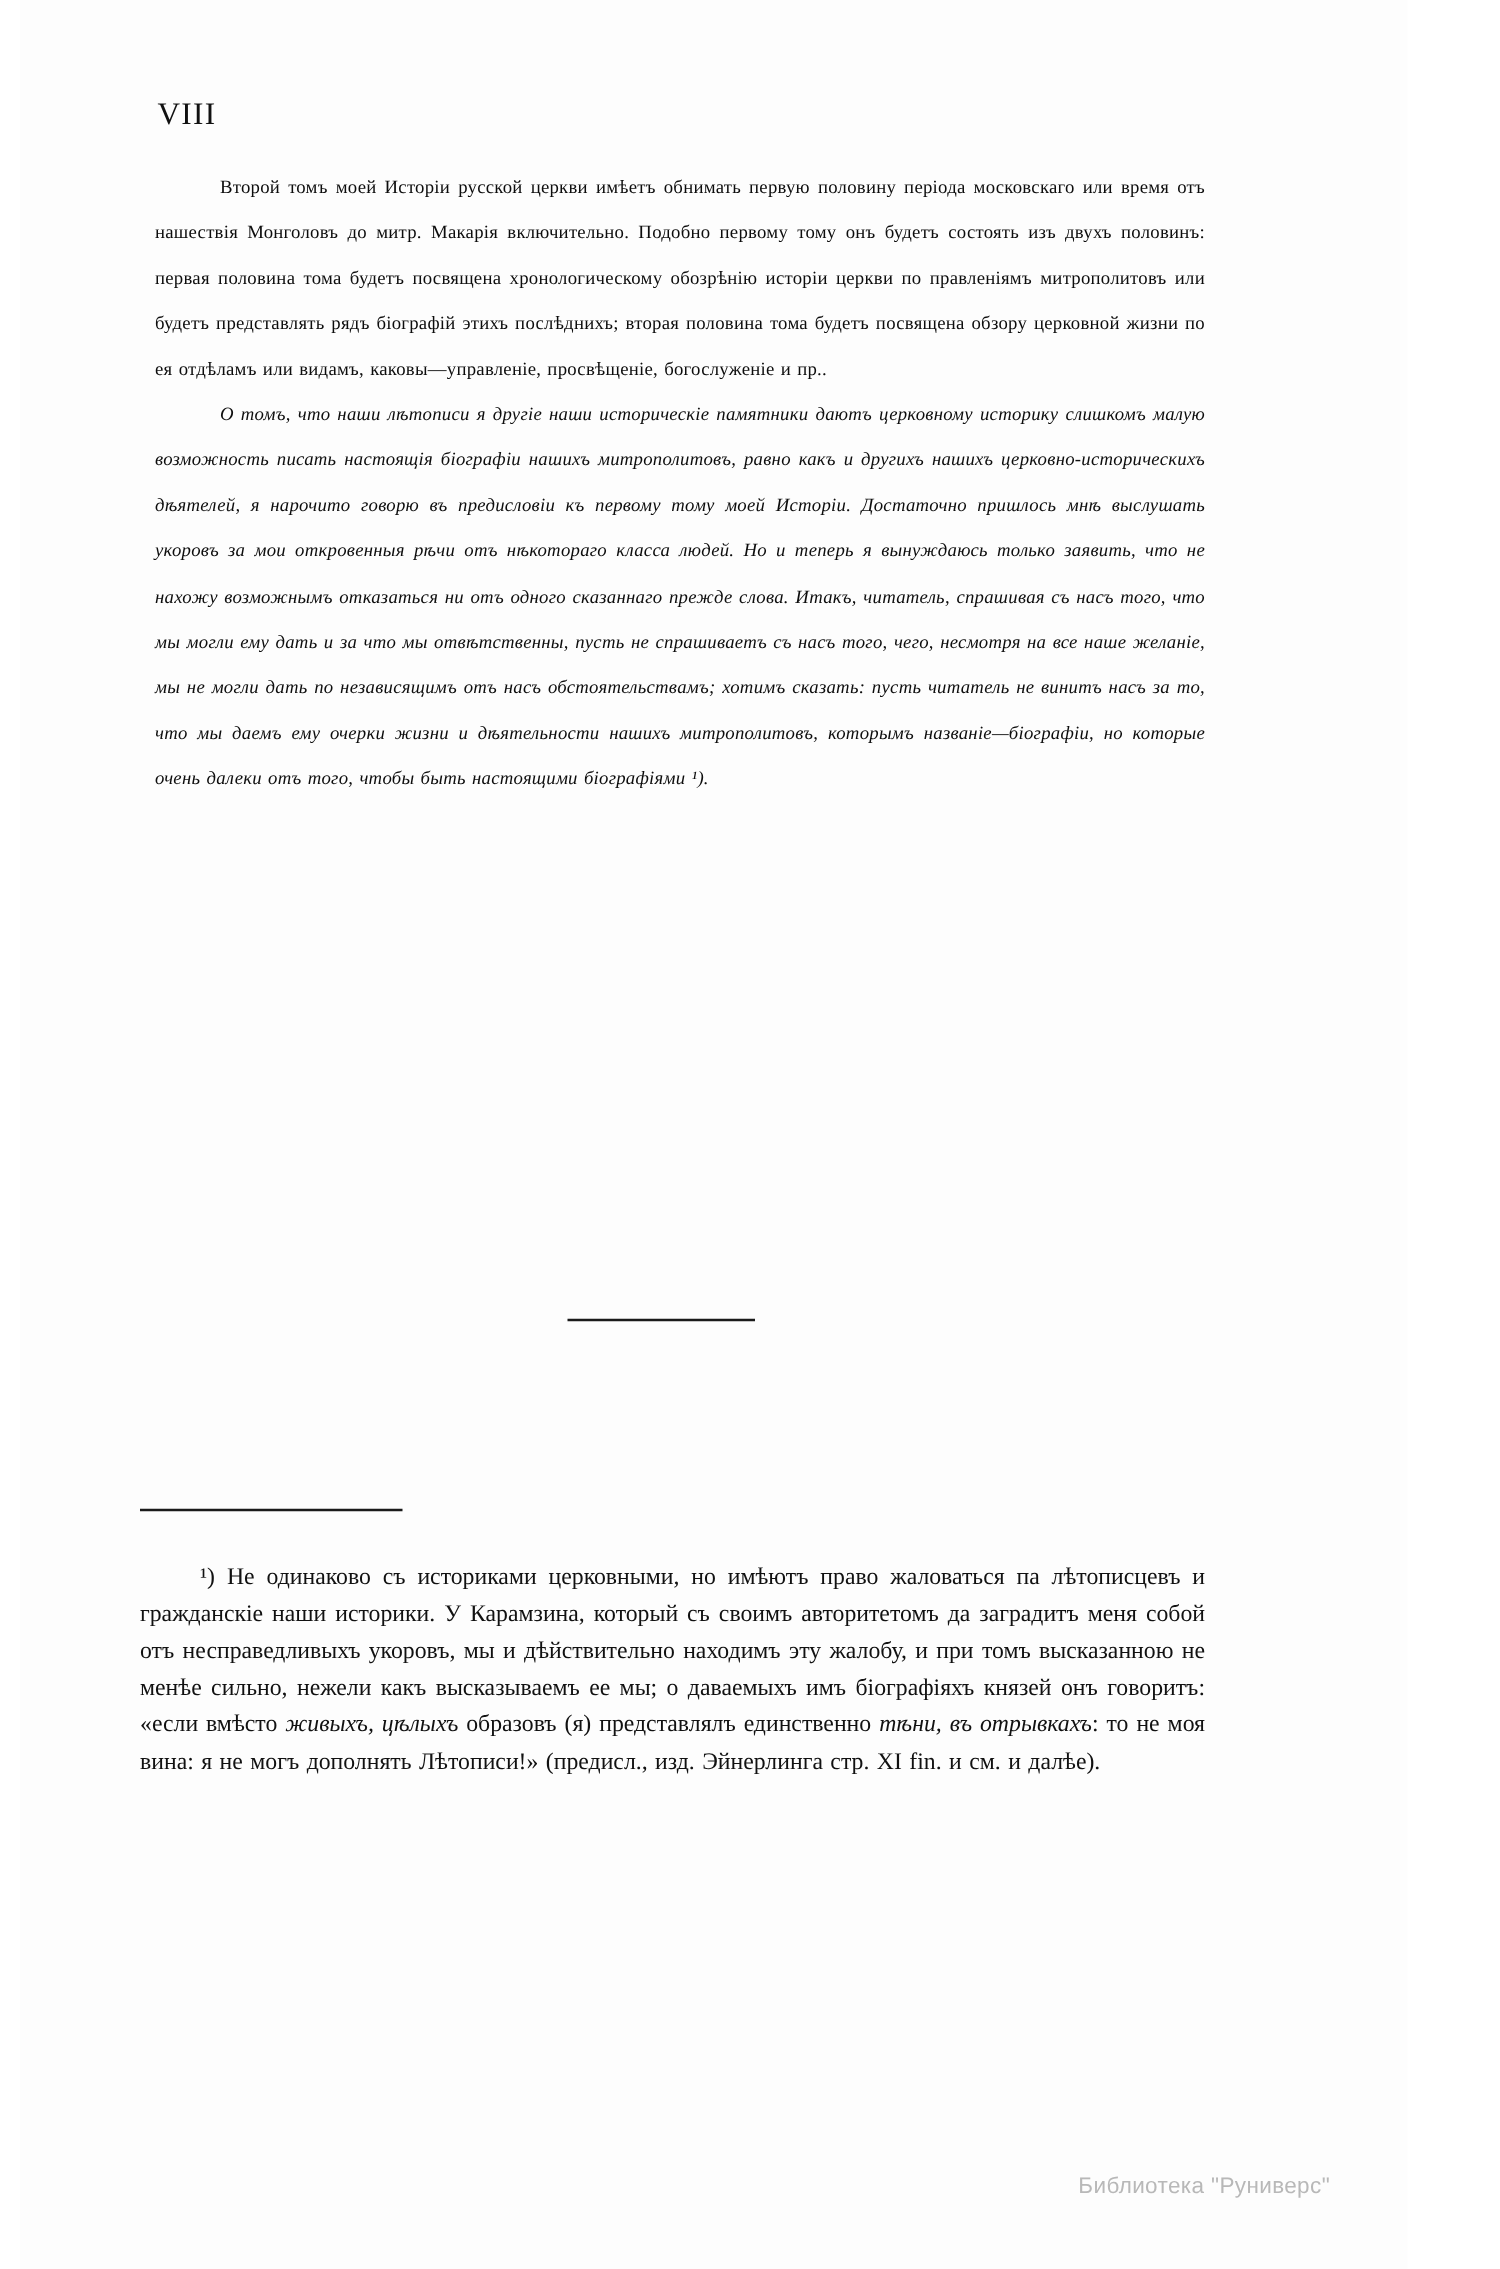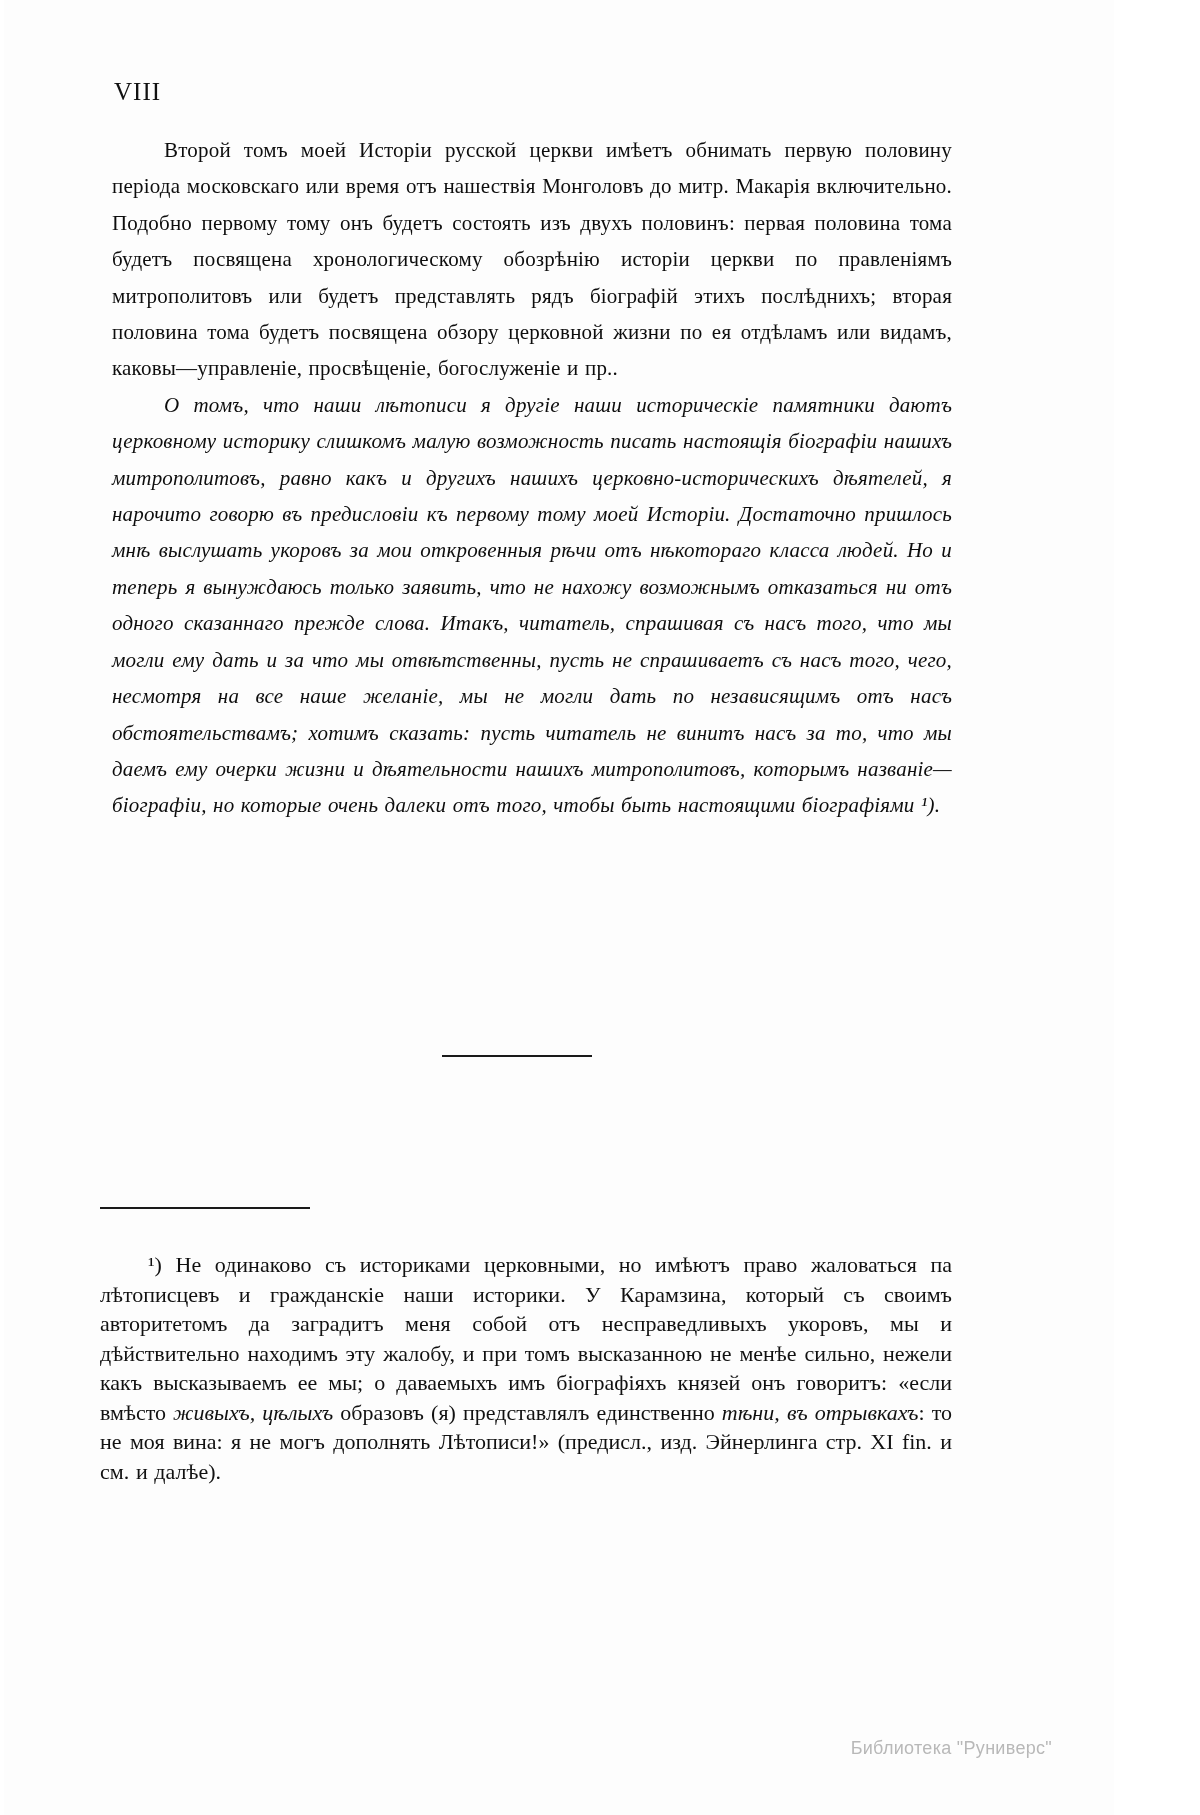--- a/index.html
+++ b/index.html
@@ -10,42 +10,42 @@
   body {
     width: 1200px;
     height: 1815px;
     position: relative;
     font-family: "Liberation Serif", "DejaVu Serif", serif;
     color: #111111;
     overflow: hidden;
   }
   .page {
     position: absolute;
-    top: 0; left: 4px;
+    top: 0; left: 16px;
     width: 1110px;
     height: 1815px;
     background: #fdfdfd;
   }
   .page-number {
     position: absolute;
     top: 78px;
     left: 110px;
     font-size: 25px;
     letter-spacing: 1px;
     font-family: "Liberation Serif", "DejaVu Serif", serif;
     color: #111;
   }
   .body-block {
     position: absolute;
     top: 132px;
     left: 108px;
     width: 840px;
   }
   .para {
-    font-size: 21px;
+    font-size: 15px;
     line-height: 36.4px;
     text-align: justify;
     text-indent: 52px;
     margin: 0 0 0 0;
     word-spacing: 1px;
     letter-spacing: 0.2px;
     color: #0d0d0d;
   }
   .para + .para {
     margin-top: 0;
@@ -67,21 +67,21 @@
     height: 0;
     border-top: 2px solid #1a1a1a;
   }
   .footnote-block {
     position: absolute;
     top: 1228px;
     left: 96px;
     width: 852px;
   }
   .footnote {
-    font-size: 22px;
+    font-size: 19px;
     line-height: 29.5px;
     text-align: justify;
     text-indent: 48px;
     color: #111;
     word-spacing: 1.2px;
   }
   .footnote i {
     font-style: italic;
   }
   .watermark {

